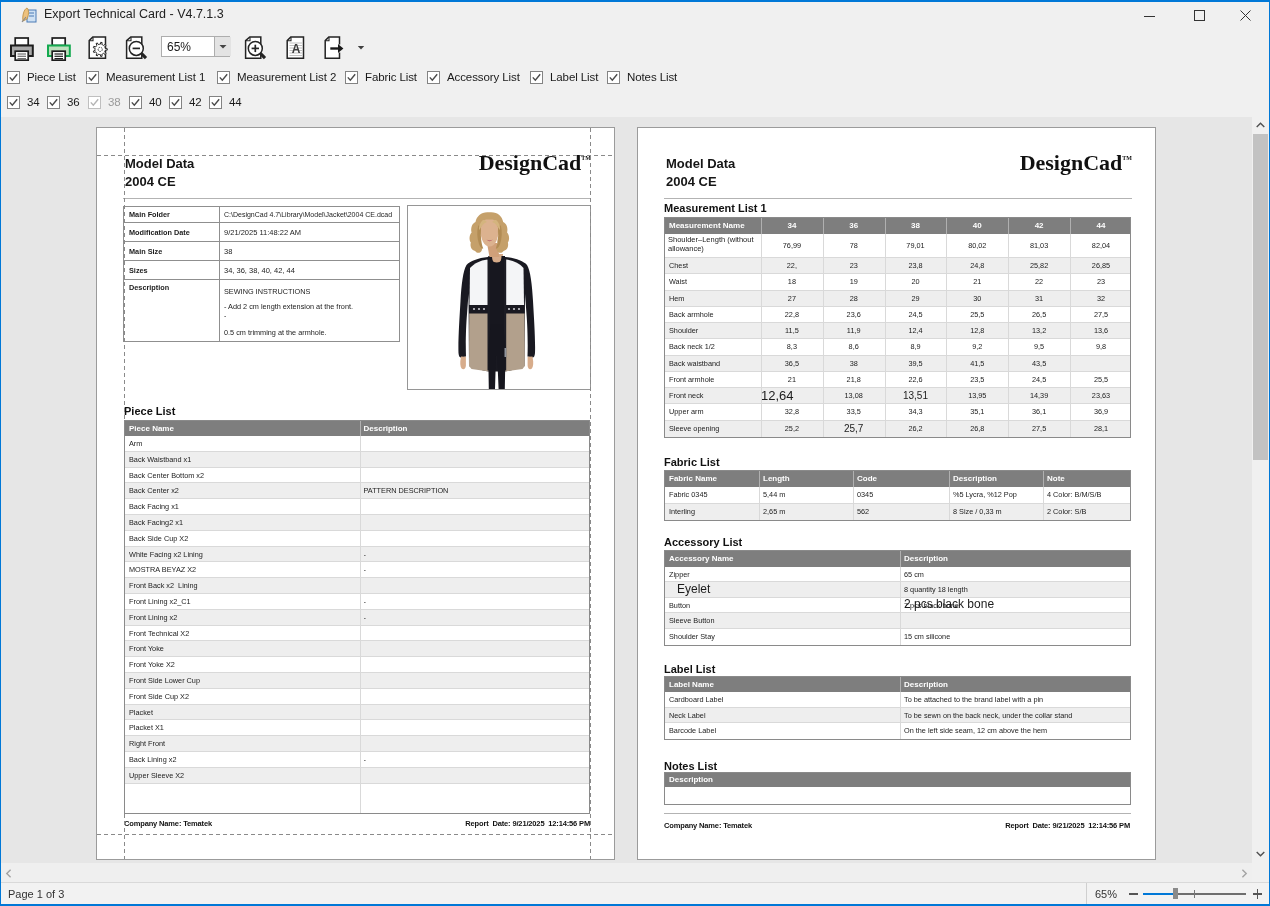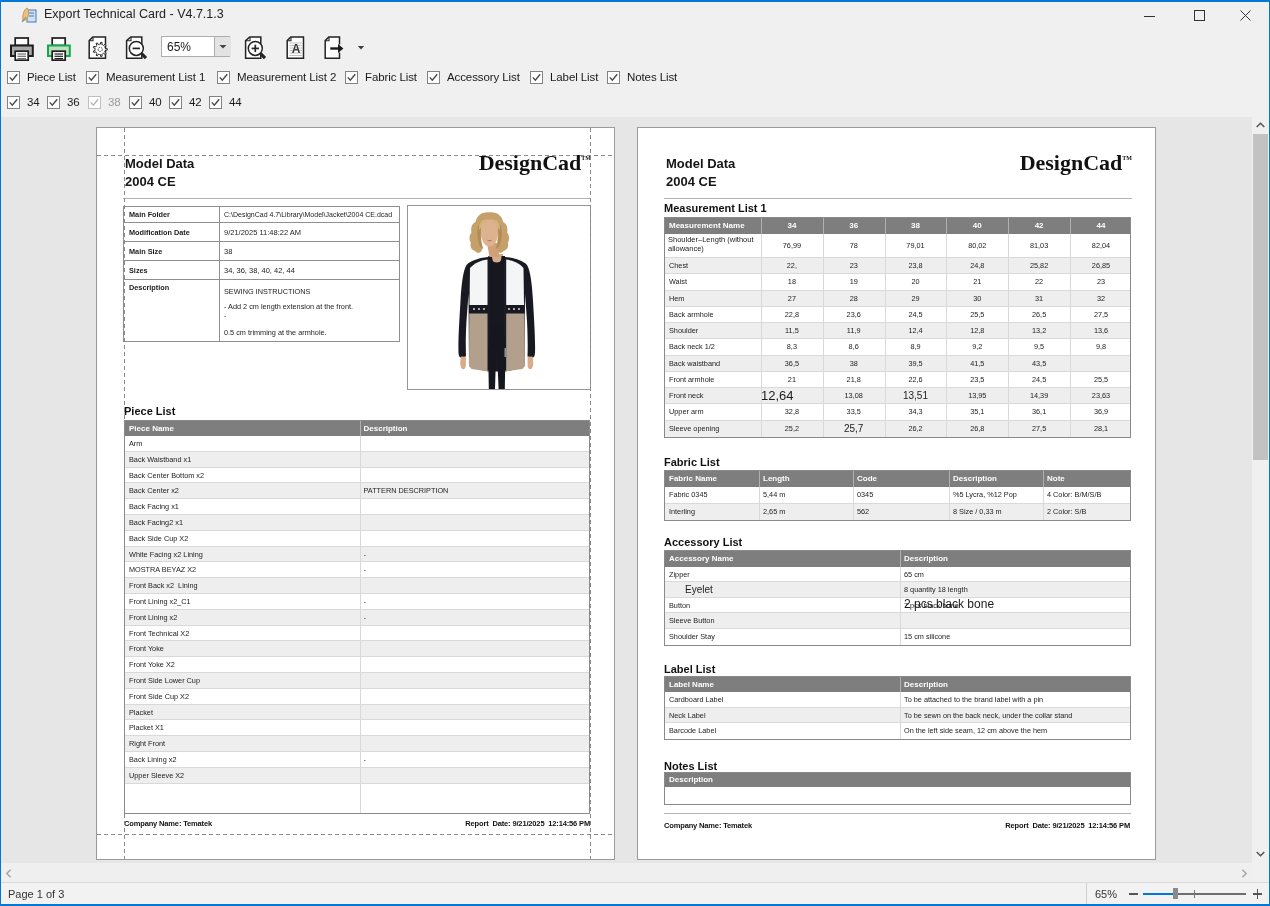--- a/index.html
+++ b/index.html
@@ -499,21 +499,21 @@
     <div class="tbl" style="left:26px;top:422px;width:467px;height:95.5px">
       <div class="thead" style="height:15.5px"></div>
       <div class="hcell" style="left:4px;top:0;width:231px;line-height:15.5px">Accessory Name</div>
       <div class="hcell" style="left:239px;top:0;width:228px;line-height:15.5px">Description</div>
       <div class="vline" style="left:235px;top:0;height:15.5px;background:#b0b0b0"></div>
       <div class="a" style="left:0;right:0;top:15.5px;height:15.6px;background:#ffffff"></div>
       <div class="cell" style="left:4px;top:15.5px;width:229px;line-height:15.6px;font-size:7.3px">Zipper</div>
       <div class="cell" style="left:239px;top:15.5px;width:226px;line-height:15.6px;font-size:7.3px">65 cm</div>
       <div class="rowline" style="top:30.1px"></div>
       <div class="a" style="left:0;right:0;top:31.1px;height:15.6px;background:#eeeeee"></div>
-      <div class="cell" style="left:20px;top:31.1px;width:229px;line-height:15.6px;font-size:10px">Eyelet</div>
+      <div class="cell" style="left:12px;top:31.1px;width:229px;line-height:15.6px;font-size:12px">Eyelet</div>
       <div class="cell" style="left:239px;top:31.1px;width:226px;line-height:15.6px;font-size:7.3px">8 quantity 18 length</div>
       <div class="rowline" style="top:45.7px"></div>
       <div class="a" style="left:0;right:0;top:46.7px;height:15.6px;background:#ffffff"></div>
       <div class="cell" style="left:4px;top:46.7px;width:229px;line-height:15.6px;font-size:7.3px">Button</div>
       <div class="cell" style="left:239px;top:46.7px;width:226px;line-height:15.6px;font-size:7.3px">7 pcs black bone</div>
       <div class="rowline" style="top:61.300000000000004px"></div>
       <div class="a" style="left:0;right:0;top:62.300000000000004px;height:15.6px;background:#eeeeee"></div>
       <div class="cell" style="left:4px;top:62.300000000000004px;width:229px;line-height:15.6px;font-size:7.3px">Sleeve Button</div>
       <div class="cell" style="left:239px;top:46px;width:226px;line-height:15.6px;font-size:12px">2 pcs black bone</div>
       <div class="rowline" style="top:76.9px"></div>

